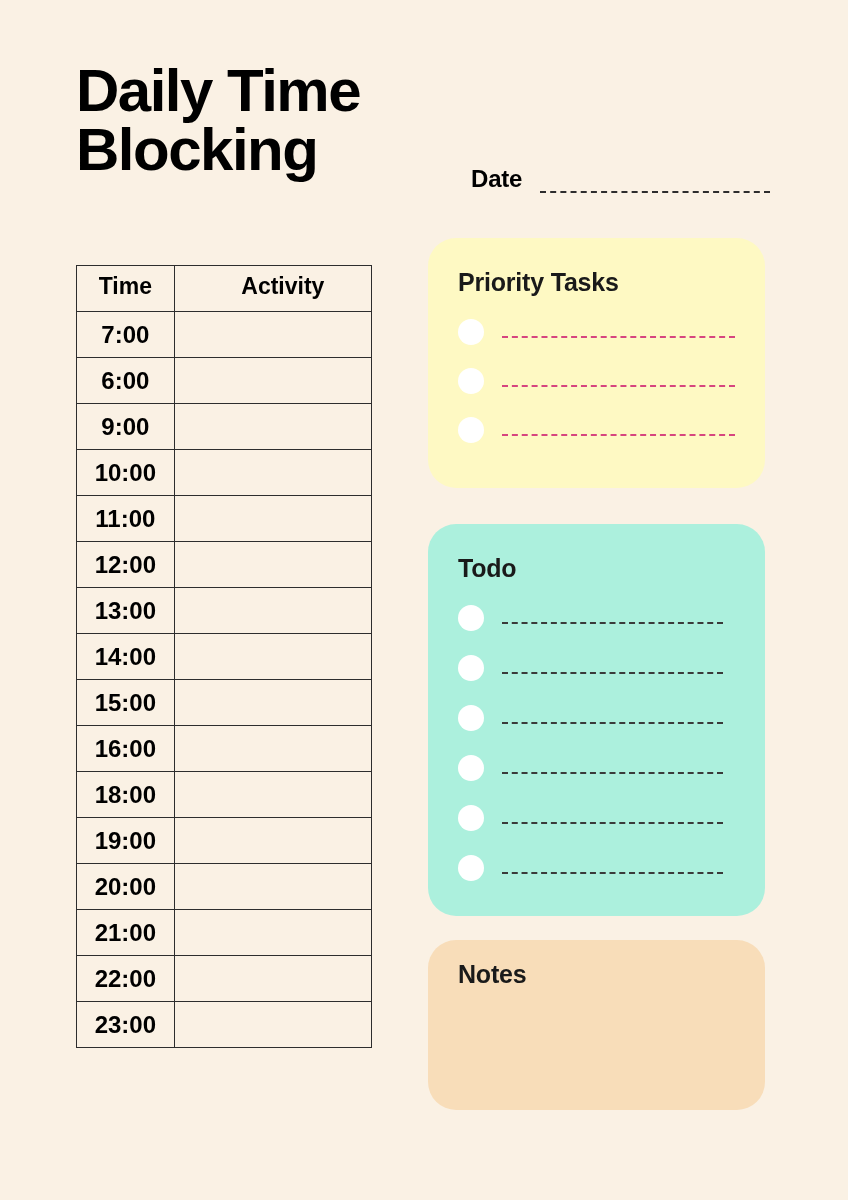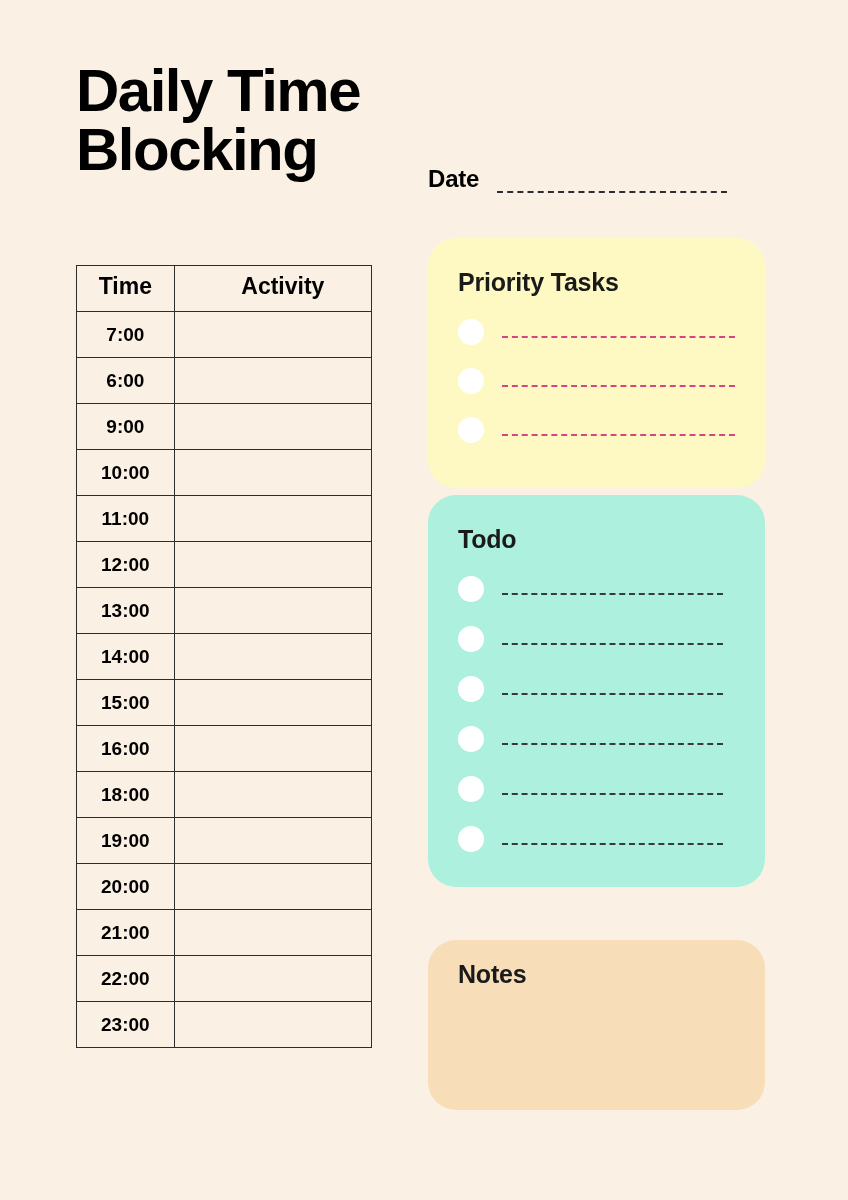--- a/index.html
+++ b/index.html
@@ -37,21 +37,21 @@
     color: #000;
   }
   .title .line {
     display: block;
     white-space: nowrap;
   }
 
   
   .date-row {
     position: absolute;
-    left: 428px;
+    left: 471px;
     top: 165px;
     display: flex;
     align-items: flex-end;
     gap: 18px;
   }
   .date-label {
     font-size: 24px;
     font-weight: 800;
     color: #000;
     letter-spacing: -0.2px;
@@ -80,21 +80,21 @@
     font-size: 23px;
     font-weight: 700;
     color: #000;
     padding: 2px 0 6px 0;
   }
   .schedule th.time-col { width: 98px; }
   .schedule th.activity-col { width: 198px; padding-left: 20px; }
   .schedule td.time-cell {
     width: 98px;
     text-align: center;
-    font-size: 19px;
+    font-size: 24px;
     font-weight: 700;
     color: #000;
   }
   .schedule td.activity-cell {
     width: 198px;
   }
 
   
   .card {
     position: absolute;
@@ -111,21 +111,21 @@
   .card-priority {
     left: 428px;
     top: 238px;
     width: 337px;
     height: 250px;
     background: #fef9c3;
     padding: 30px 30px 0 30px;
   }
   .card-todo {
     left: 428px;
-    top: 495px;
+    top: 524px;
     width: 337px;
     height: 392px;
     background: #acf0dd;
     padding: 30px 42px 0 30px;
   }
   .card-notes {
     left: 428px;
     top: 940px;
     width: 337px;
     height: 170px;

